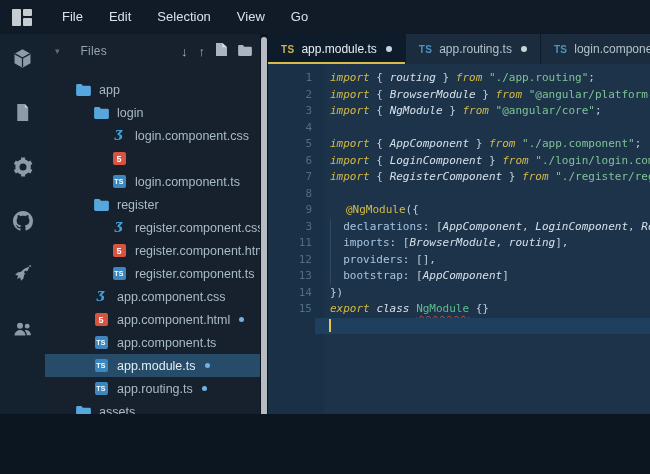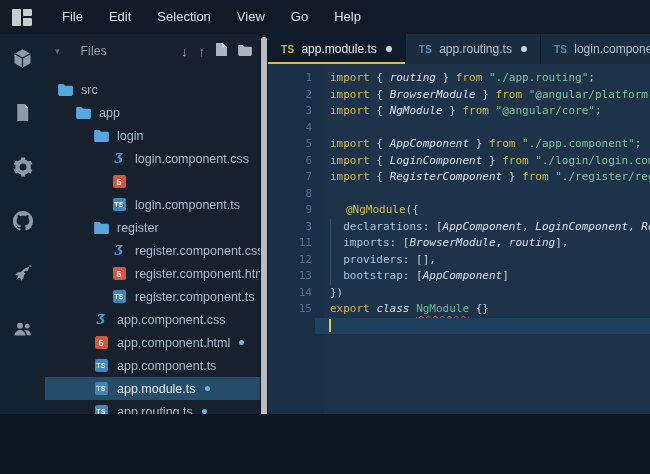--- a/index.html
+++ b/index.html
@@ -55,21 +55,21 @@
   .tab-ts{font-size:10px;font-weight:bold;color:#4d93bd;letter-spacing:.3px;}
   .tab.active .tab-ts{color:#cdb154;}
   .tab-dot{width:6px;height:6px;border-radius:50%;background:#c9d3dc;margin-left:2px;}
 
   .code{flex:1;position:relative;padding-top:6px;overflow:hidden;
         font-family:"DejaVu Sans Mono",monospace;font-size:11px;
         background:linear-gradient(90deg,#1a3046 0 56px,#1d3349 56px);}
   .code-line{height:16.5px;line-height:16.5px;display:flex;white-space:pre;}
   .gutter{width:44px;flex:none;text-align:right;color:#4e6d89;}
   .line-text{margin-left:18px;flex:none;}
-  .t-k{color:#d4ba47;}
+  .t-k{color:#d4ba47;font-style:italic;}
   .t-p{color:#bccfdd;}
   .t-i{color:#d5e0ea;font-style:italic;}
   .t-pr{color:#a6c6e4;}
   .t-s{color:#7fc496;}
   .t-d{color:#d4ba47;margin-left:16px;}
   .t-c{color:#5fbd8d;text-decoration:underline wavy #cc4b43 1px;text-underline-offset:3px;}
   .t-g{color:#bccfdd;}
   .indent-guide{position:absolute;left:62px;top:154.5px;width:1px;height:66px;background:#2c4a68;}
   .cursor-line{height:16.5px;background:#1f3f5e;margin-left:47px;position:relative;}
   .caret{position:absolute;left:14px;top:1.5px;width:2px;height:13px;background:#e2c84e;}
@@ -83,21 +83,20 @@
       <div class="l1"></div>
         <div class="l2"></div>
         <div class="l3"></div>
     </div>
     <div class="menus">
         <div class="menu-item">File</div>
         <div class="menu-item">Edit</div>
         <div class="menu-item">Selection</div>
         <div class="menu-item">View</div>
         <div class="menu-item">Go</div>
-        <div class="menu-item">Help</div>
       </div>
   </div>
 
   <div class="content">
     <div class="activitybar">
       <span class="act-icon">
         <svg viewBox="0 0 20 20" width="21" height="21">
             <path d="M10 1.3 17.6 5.4v9.2L10 18.7 2.4 14.6V5.4z" fill="#93a2ae"></path>
             <path d="M2.8 5.6 10 9.5l7.2-3.9M10 9.5v8.7" stroke="#14212e" stroke-width="1.2" fill="none"></path>
           </svg>
@@ -148,29 +147,20 @@
               </svg>
           </span>
           <span>
             <svg viewBox="0 0 15 12" width="14" height="11">
                 <path fill="#a9b6c1" d="M0 1.3C0 .6.6 0 1.3 0h3.8l1.6 1.8h7c.7 0 1.3.6 1.3 1.3v7.6c0 .7-.6 1.3-1.3 1.3H1.3C.6 12 0 11.4 0 10.7z"></path>
               </svg>
           </span>
         </span>
       </div>
       <div class="tree">
-          <div class="tree-row">
-            <span style="width: 12px; flex: 0 0 auto;"></span>
-            <span class="ficon folder-open">
-              <svg viewBox="0 0 16 13" width="15" height="12">
-                <path fill="#55a7dd" d="M0 1.5C0 .7.7 0 1.5 0h4.2l1.7 1.9h7.1c.8 0 1.5.7 1.5 1.5v8.1c0 .8-.7 1.5-1.5 1.5h-13C.7 13 0 12.3 0 11.5z"></path>
-              </svg>
-            </span>
-            <span class="tree-label">src</span>
-          </div>
           <div class="tree-row">
             <span style="width: 30px; flex: 0 0 auto;"></span>
             <span class="ficon folder-open">
               <svg viewBox="0 0 16 13" width="15" height="12">
                 <path fill="#55a7dd" d="M0 1.5C0 .7.7 0 1.5 0h4.2l1.7 1.9h7.1c.8 0 1.5.7 1.5 1.5v8.1c0 .8-.7 1.5-1.5 1.5h-13C.7 13 0 12.3 0 11.5z"></path>
               </svg>
             </span>
             <span class="tree-label">app</span>
           </div>
           <div class="tree-row">

